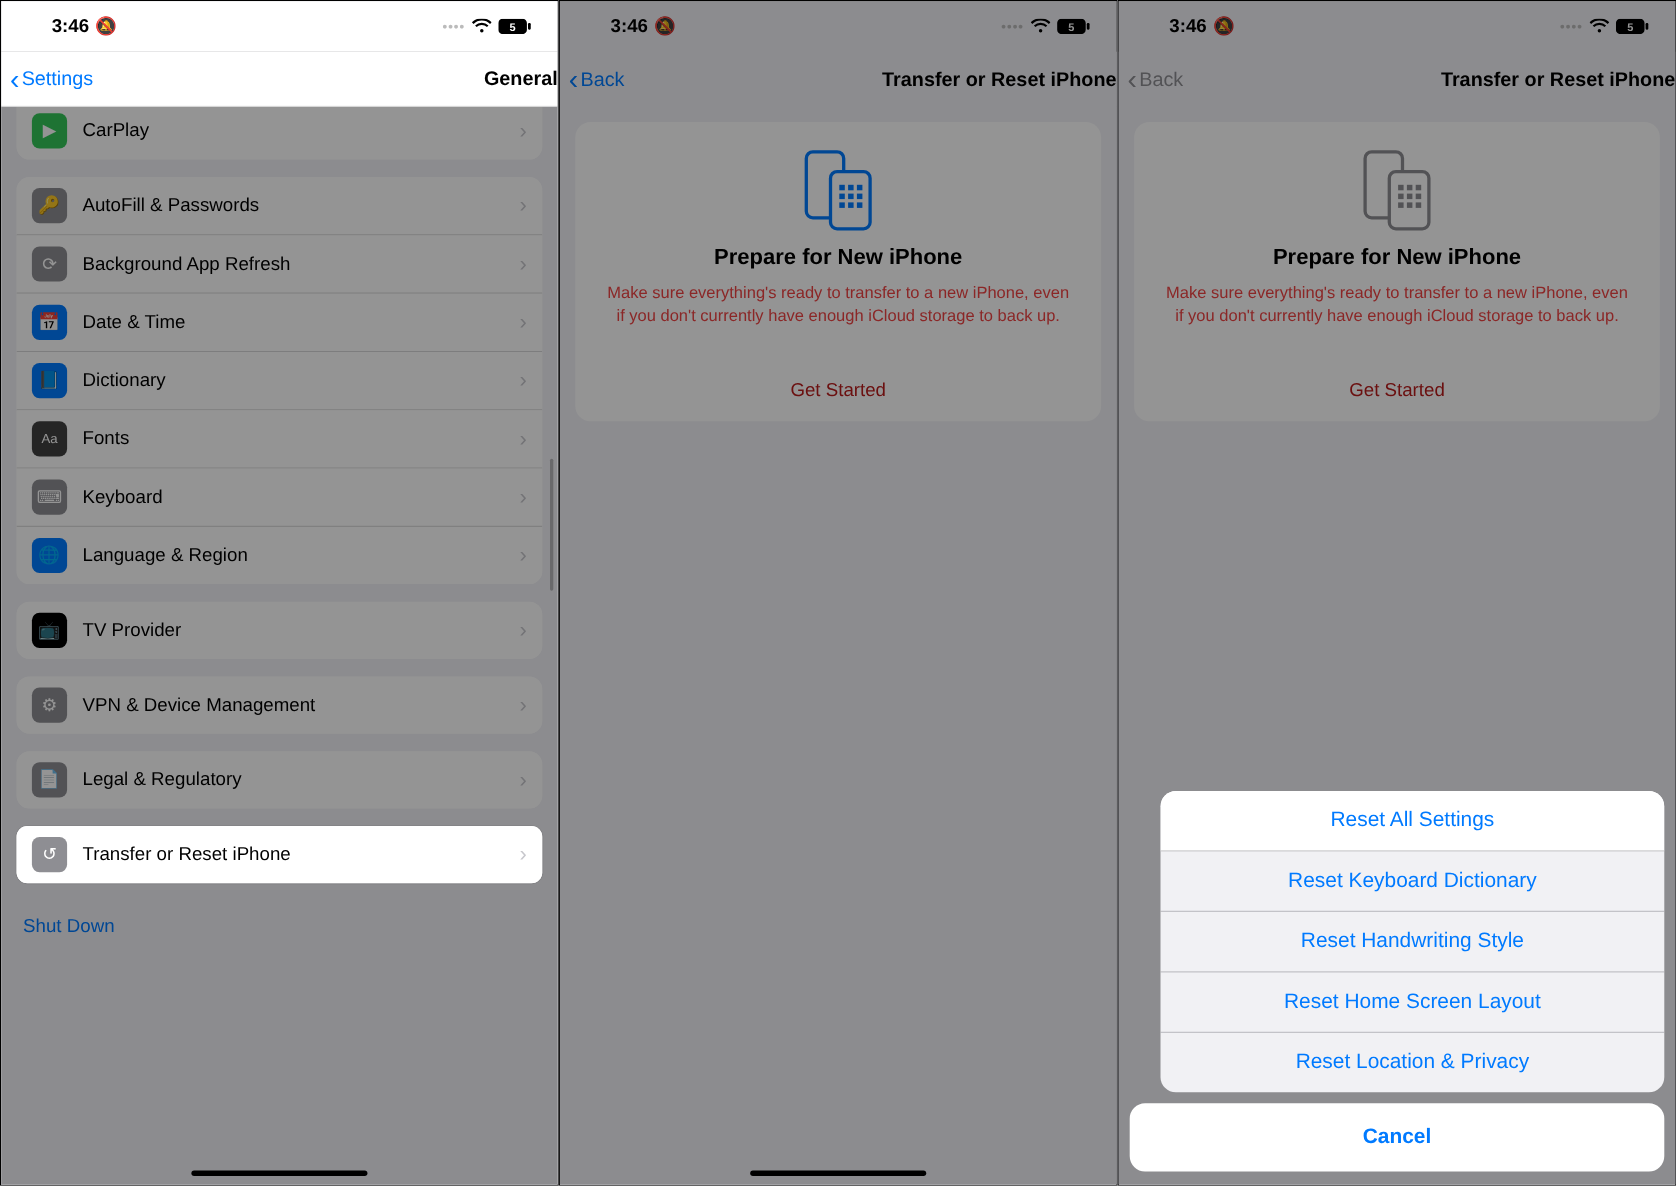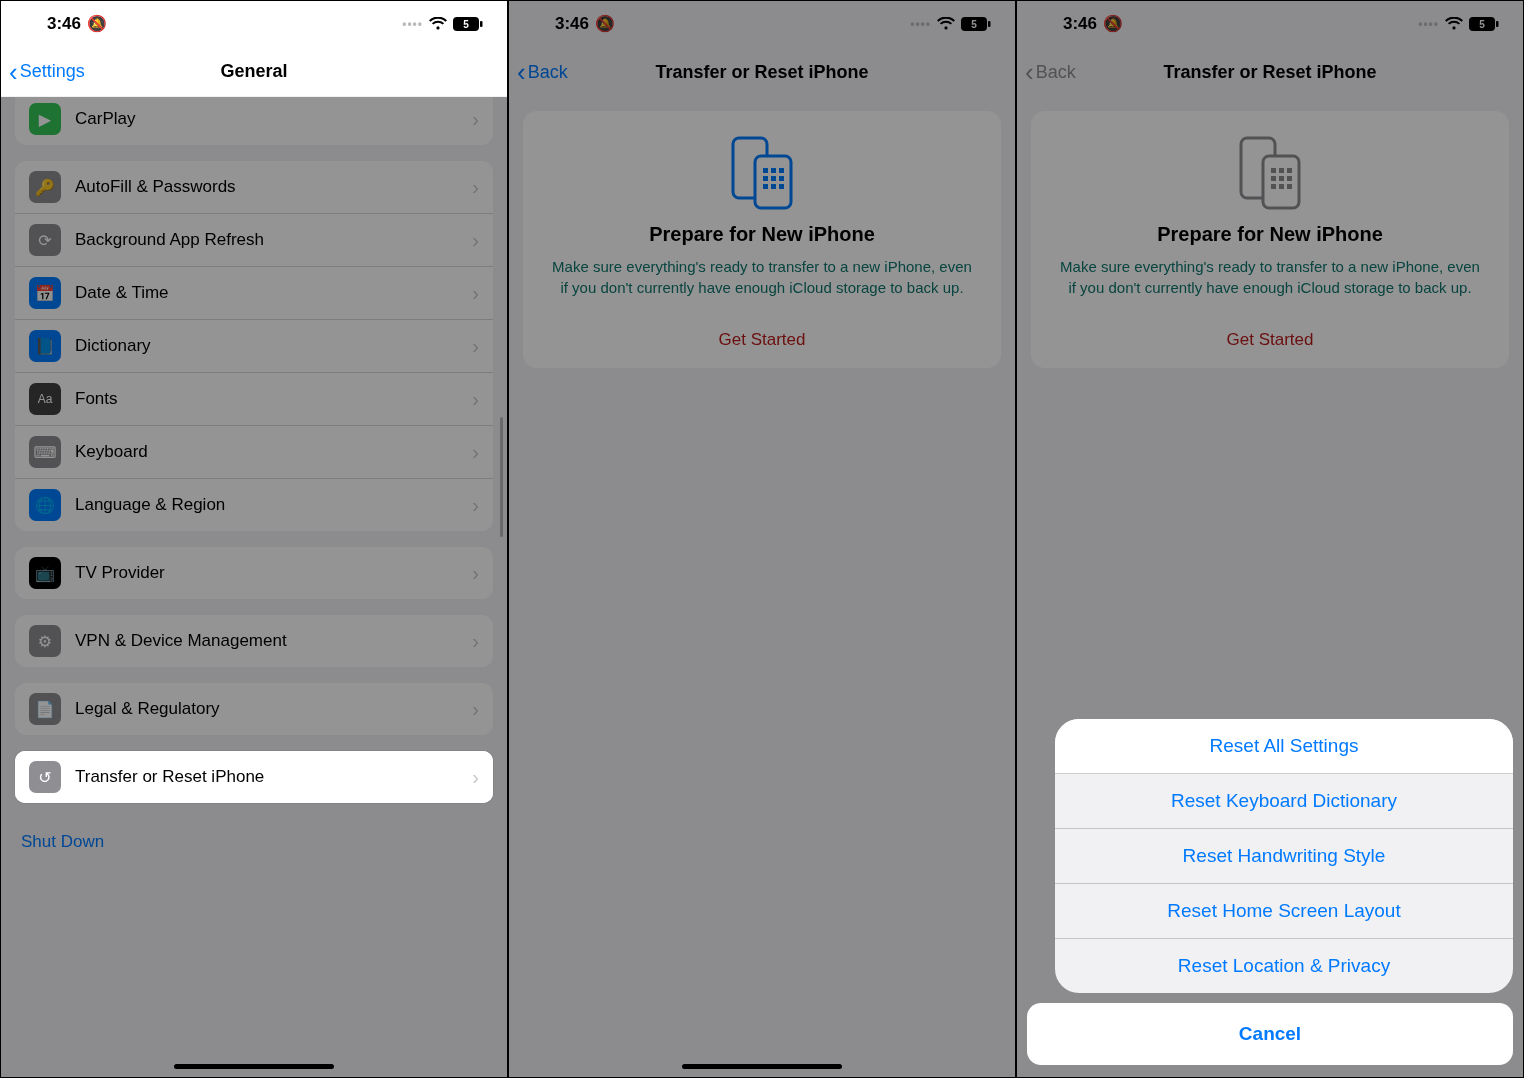--- a/index.html
+++ b/index.html
@@ -55,21 +55,21 @@
     align-items: center;
     color: #007aff;
     font-size: 18px;
     padding-left: 8px;
     gap: 2px;
   }
   .nav-back .chev { font-size: 26px; line-height: 1; font-weight: 300;}
   .nav-title {
     position: absolute;
     left: 0; right: 0;
-    text-align: center;
+    text-align: right;
     font-weight: 600;
     font-size: 18px;
     color: #000;
     pointer-events: none;
   }
   .nav-header.grayed .nav-back { color: #8e8e93; }
   
   .content {
     padding: 0;
     background: #f2f2f7;
@@ -117,42 +117,42 @@
     background: #fff;
     border-radius: 14px;
     text-align: center;
   }
   .card-icon {
     height: 80px;
     display:flex; align-items:center; justify-content:center;
     margin-bottom: 10px;
   }
   .card h2 { font-size: 20px; font-weight: 600; margin-bottom: 10px;}
-  .card p { font-size: 15px; color: #0f766e; line-height: 1.4; margin-bottom: 22px; padding: 0 6px;}
+  .card p { font-size: 15px; color: #ef4444; line-height: 1.4; margin-bottom: 37px; padding: 0 6px;}
   .card .cta { color: #b91c1c; font-size: 17px; padding: 10px 0 4px;}
   
   .bottom-list {
     position: absolute;
     bottom: 60px;
     left: 14px; right: 14px;
     background: #fff;
     border-radius: 12px;
     overflow: hidden;
   }
   .bottom-list .row { color: #007aff;}
   
   .action-sheet {
     position: absolute;
     left: 10px; right: 10px;
     bottom: 12px;
     z-index: 10;
   }
   .sheet-group {
     background: rgba(245,245,248,0.96);
-    border-radius: 24px;
+    border-radius: 14px;
     overflow: hidden;
     margin-bottom: 10px;
     margin-left: 28px;
   }
   .sheet-row {
     text-align: center;
     padding: 16px 8px;
     font-size: 19px;
     color: #007aff;
     border-bottom: 0.5px solid rgba(60,60,67,0.25);

